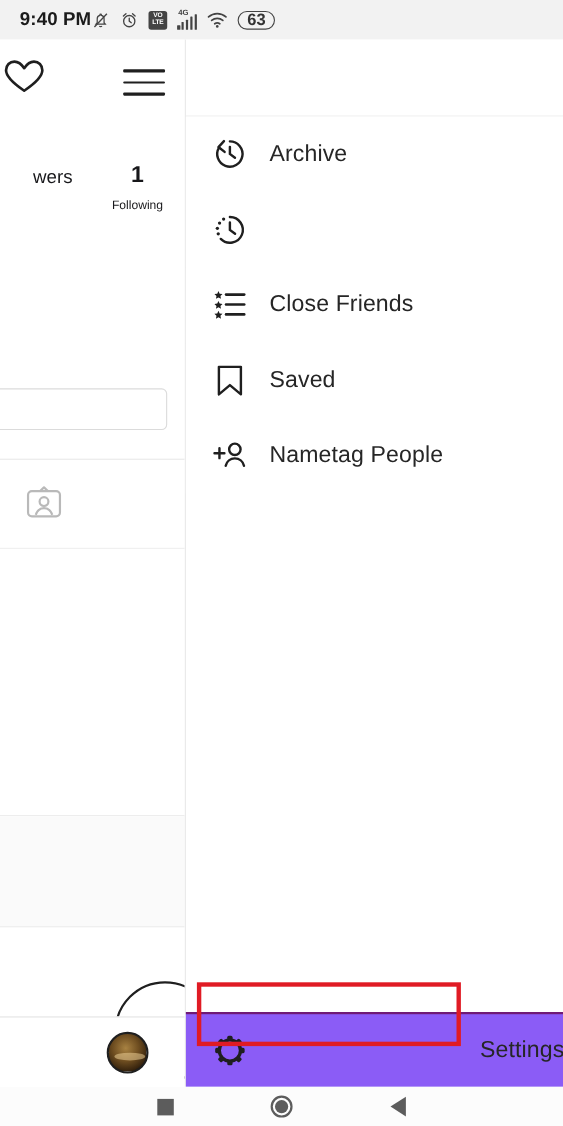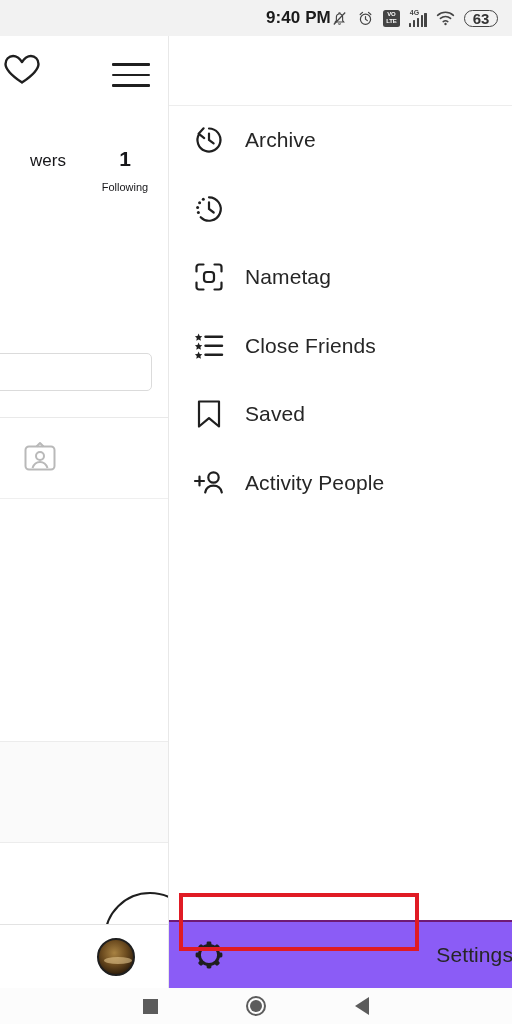--- a/index.html
+++ b/index.html
@@ -9,21 +9,21 @@
     background:#ffffff;
     position:relative;
     overflow:hidden;
     -webkit-font-smoothing:antialiased;
   }
 
   
   #status-bar{
     position:absolute; left:0; top:0; width:512px; height:36px;
     background:#f2f2f2;
-    display:flex; align-items:center; justify-content:flex-end;
+    display:flex; align-items:center; justify-content:flex-start;
     padding:0 14px 0 18px;
   }
   #status-bar .clock{ font-size:17px; color:#1b1b1b; font-weight:700; letter-spacing:.1px; }
   #status-bar .icons{ display:flex; align-items:center; gap:9px; }
   .sb-ico{ display:block; }
   .battery{
     display:flex; align-items:center; justify-content:center;
     min-width:34px; height:17px; border:1.6px solid #444; border-radius:9px;
     font-size:15px; font-weight:700; color:#333; padding:0 3px; line-height:1;
   }
@@ -262,32 +262,20 @@
           <path d="M17 5.3a11.7 11.7 0 1 1-8.3 19.9" fill="none" stroke="#1f1f1f" stroke-width="2.2" stroke-linecap="round"></path>
           <path d="M17 10.3V17l4.7 3.5" fill="none" stroke="#1f1f1f" stroke-width="2.2" stroke-linecap="round"></path>
           <circle cx="6.4" cy="20.6" r="1.5" fill="#1f1f1f"></circle>
           <circle cx="5.6" cy="15.6" r="1.5" fill="#1f1f1f"></circle>
           <circle cx="7.6" cy="10.8" r="1.5" fill="#1f1f1f"></circle>
           <circle cx="11.3" cy="7.2" r="1.5" fill="#1f1f1f"></circle>
         </svg>
       </span>
     </div>
 
-    <div class="menu-item">
-      <span class="menu-icon">
-        <svg width="34" height="34" viewBox="0 0 34 34">
-          <path d="M11.5 4.5H7a2.5 2.5 0 0 0-2.5 2.5v4.5" fill="none" stroke="#1f1f1f" stroke-width="2.2" stroke-linecap="round"></path>
-          <path d="M22.5 4.5H27a2.5 2.5 0 0 1 2.5 2.5v4.5" fill="none" stroke="#1f1f1f" stroke-width="2.2" stroke-linecap="round"></path>
-          <path d="M11.5 29.5H7a2.5 2.5 0 0 1-2.5-2.5v-4.5" fill="none" stroke="#1f1f1f" stroke-width="2.2" stroke-linecap="round"></path>
-          <path d="M22.5 29.5H27a2.5 2.5 0 0 0 2.5-2.5v-4.5" fill="none" stroke="#1f1f1f" stroke-width="2.2" stroke-linecap="round"></path>
-          <rect x="12" y="12" width="10" height="10" rx="3" fill="none" stroke="#1f1f1f" stroke-width="2.2"></rect>
-        </svg>
-      </span>
-      <span class="menu-label">Nametag</span>
-    </div>
 
     <div class="menu-item">
       <span class="menu-icon">
         <svg width="34" height="34" viewBox="0 0 34 34">
           <path d="M6.6 4.6 7.7 7l2.6.3-1.9 1.8.5 2.6-2.3-1.3-2.3 1.3.5-2.6L2.9 7.3 5.5 7z" fill="#1f1f1f"></path>
           <path d="M6.6 13.6 7.7 16l2.6.3-1.9 1.8.5 2.6-2.3-1.3-2.3 1.3.5-2.6-1.9-1.8 2.6-.3z" fill="#1f1f1f"></path>
           <path d="M6.6 22.6 7.7 25l2.6.3-1.9 1.8.5 2.6-2.3-1.3-2.3 1.3.5-2.6-1.9-1.8 2.6-.3z" fill="#1f1f1f"></path>
           <line x1="13.5" y1="7.8" x2="30" y2="7.8" stroke="#1f1f1f" stroke-width="2.4" stroke-linecap="round"></line>
           <line x1="13.5" y1="16.8" x2="30" y2="16.8" stroke="#1f1f1f" stroke-width="2.4" stroke-linecap="round"></line>
           <line x1="13.5" y1="25.8" x2="30" y2="25.8" stroke="#1f1f1f" stroke-width="2.4" stroke-linecap="round"></line>
@@ -306,21 +294,21 @@
     </div>
 
     <div class="menu-item">
       <span class="menu-icon">
         <svg width="34" height="34" viewBox="0 0 34 34">
           <path d="M3 15h9M7.5 10.5v9" fill="none" stroke="#1f1f1f" stroke-width="2.2" stroke-linecap="round"></path>
           <circle cx="21.5" cy="11.5" r="5.2" fill="none" stroke="#1f1f1f" stroke-width="2.2"></circle>
           <path d="M13.2 26.5c.9-4.3 4.3-6.8 8.3-6.8s7.4 2.5 8.3 6.8" fill="none" stroke="#1f1f1f" stroke-width="2.2" stroke-linecap="round"></path>
         </svg>
       </span>
-      <span class="menu-label">Activity People</span>
+      <span class="menu-label">Nametag People</span>
     </div>
 
   </div>
 
   <div id="settings-row">
     <span class="menu-icon">
       <svg width="34" height="34" viewBox="0 0 34 34">
         <circle cx="17" cy="17" r="9.6" fill="none" stroke="#1f1f1f" stroke-width="3"></circle>
         <g fill="#1f1f1f">
           <rect x="14.6" y="3.6" width="4.8" height="4.6" rx="1.4"></rect>

